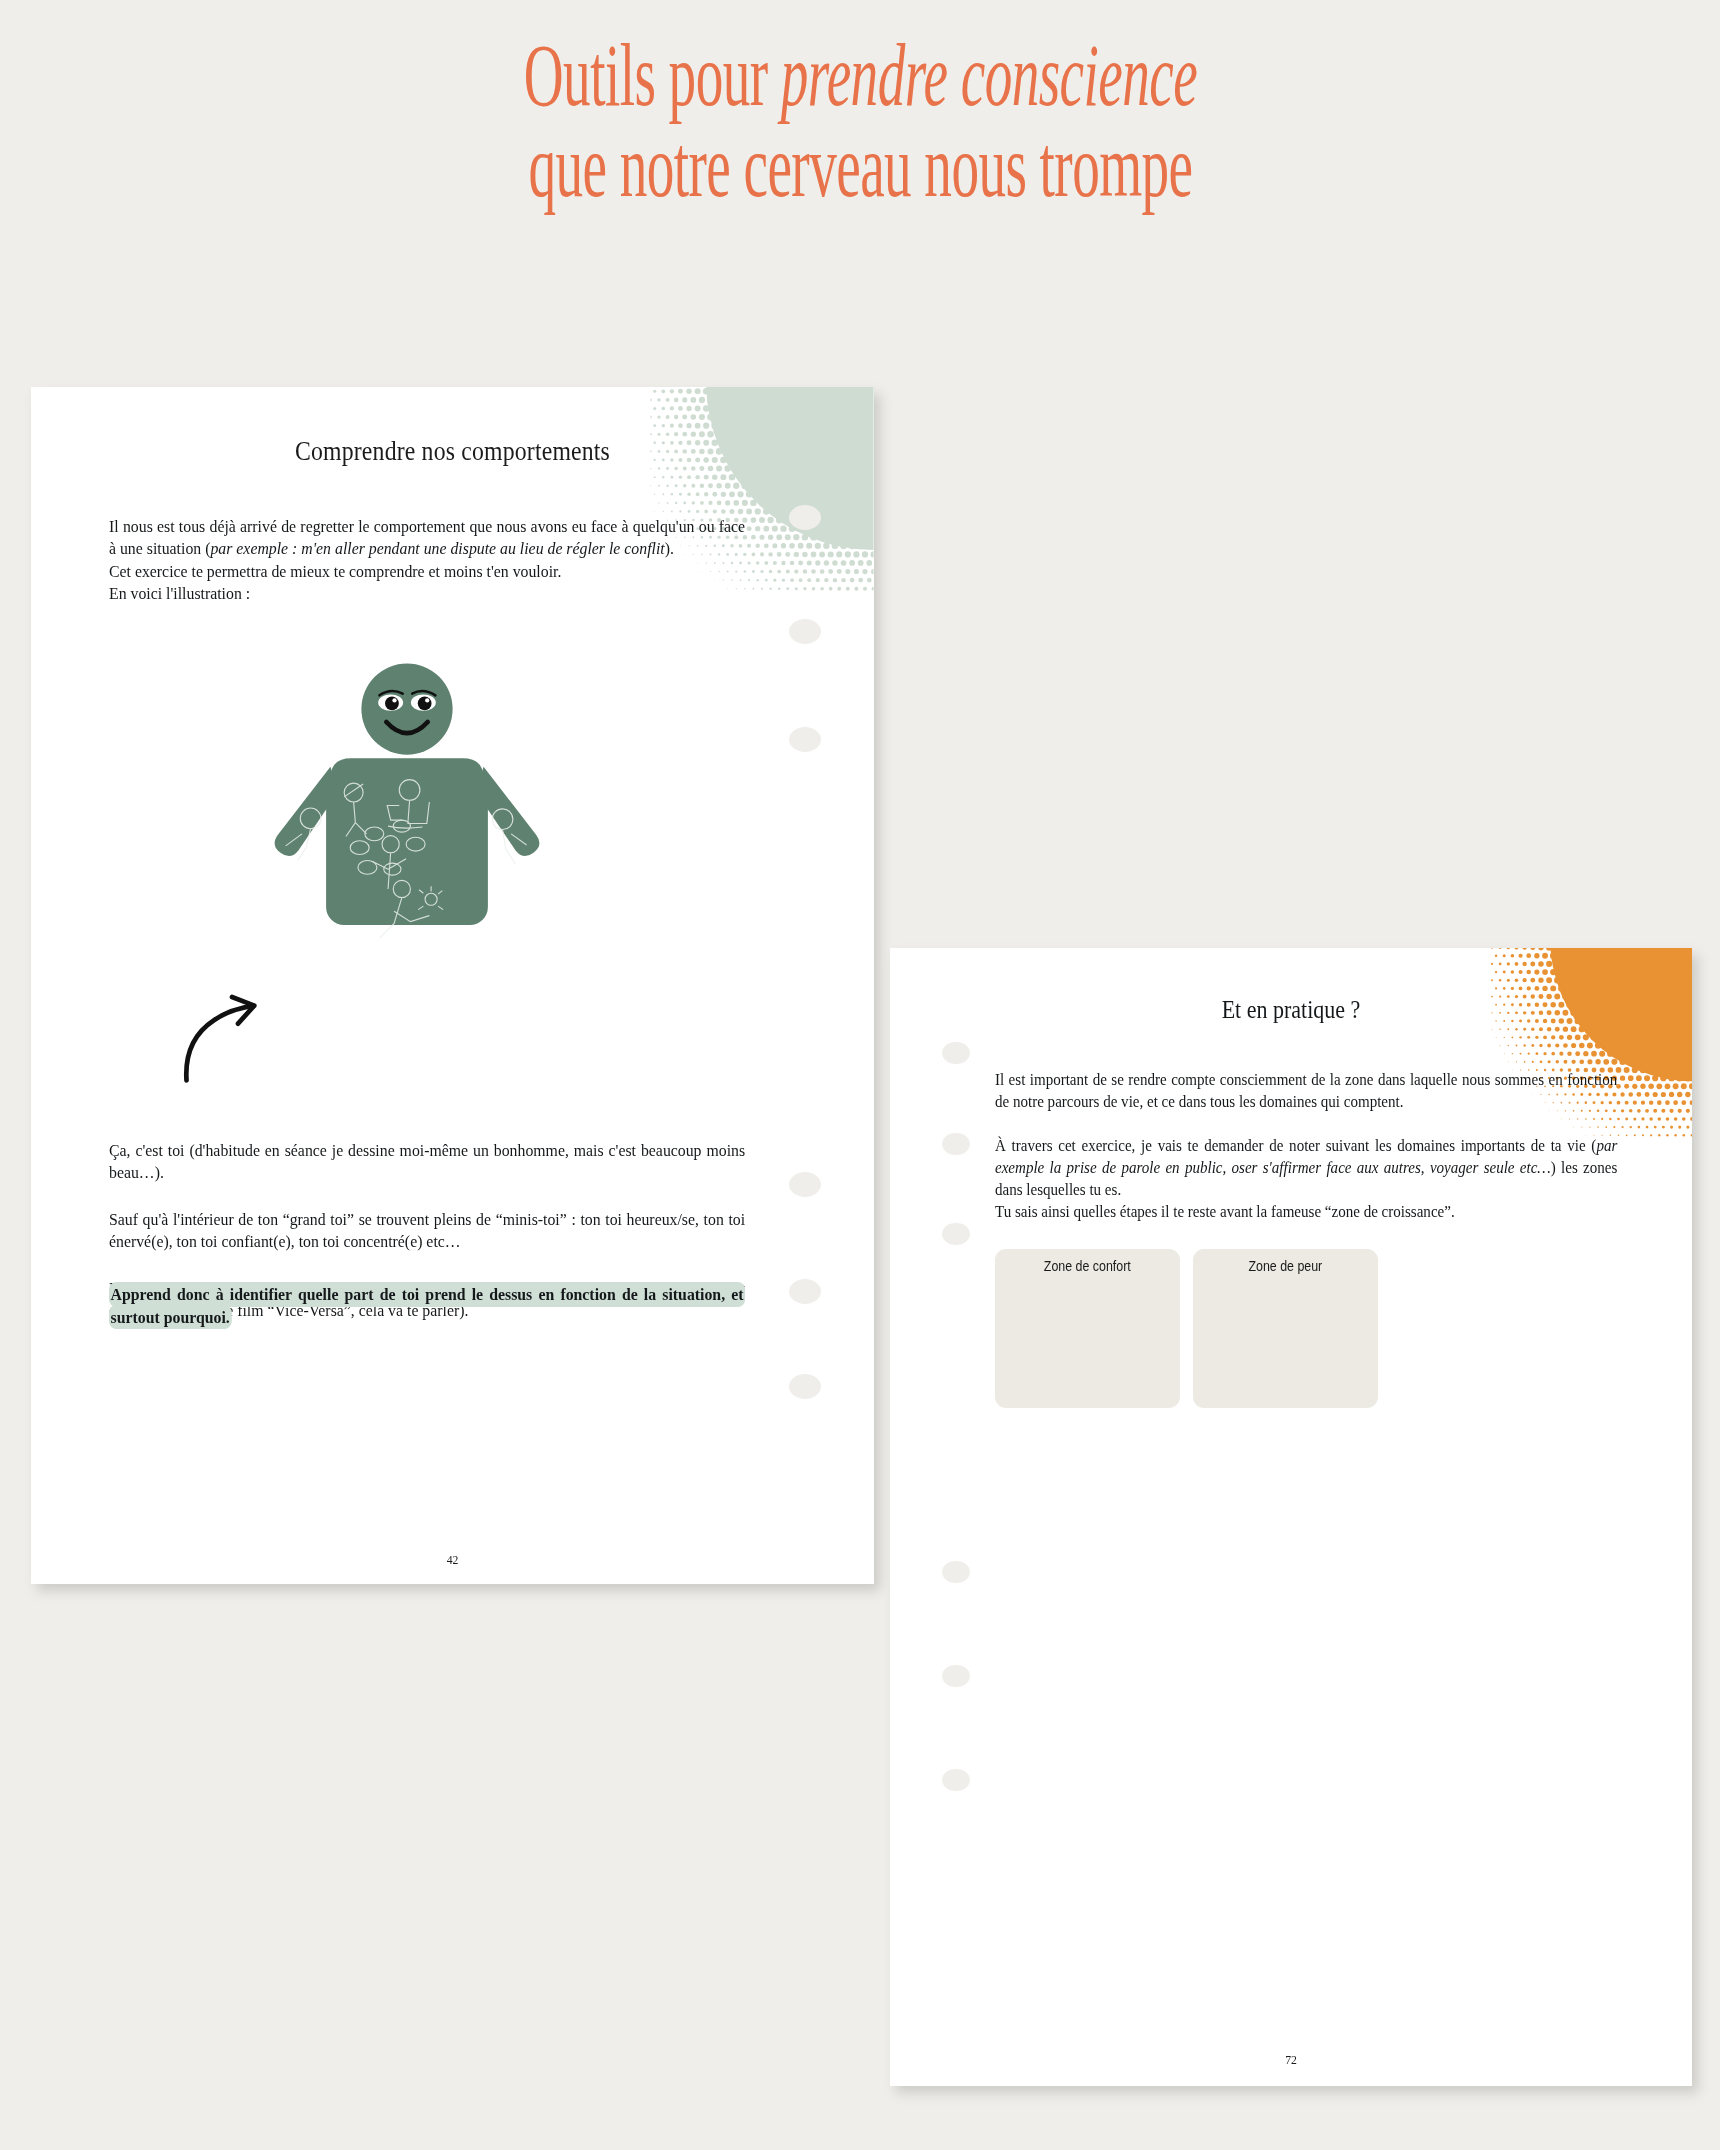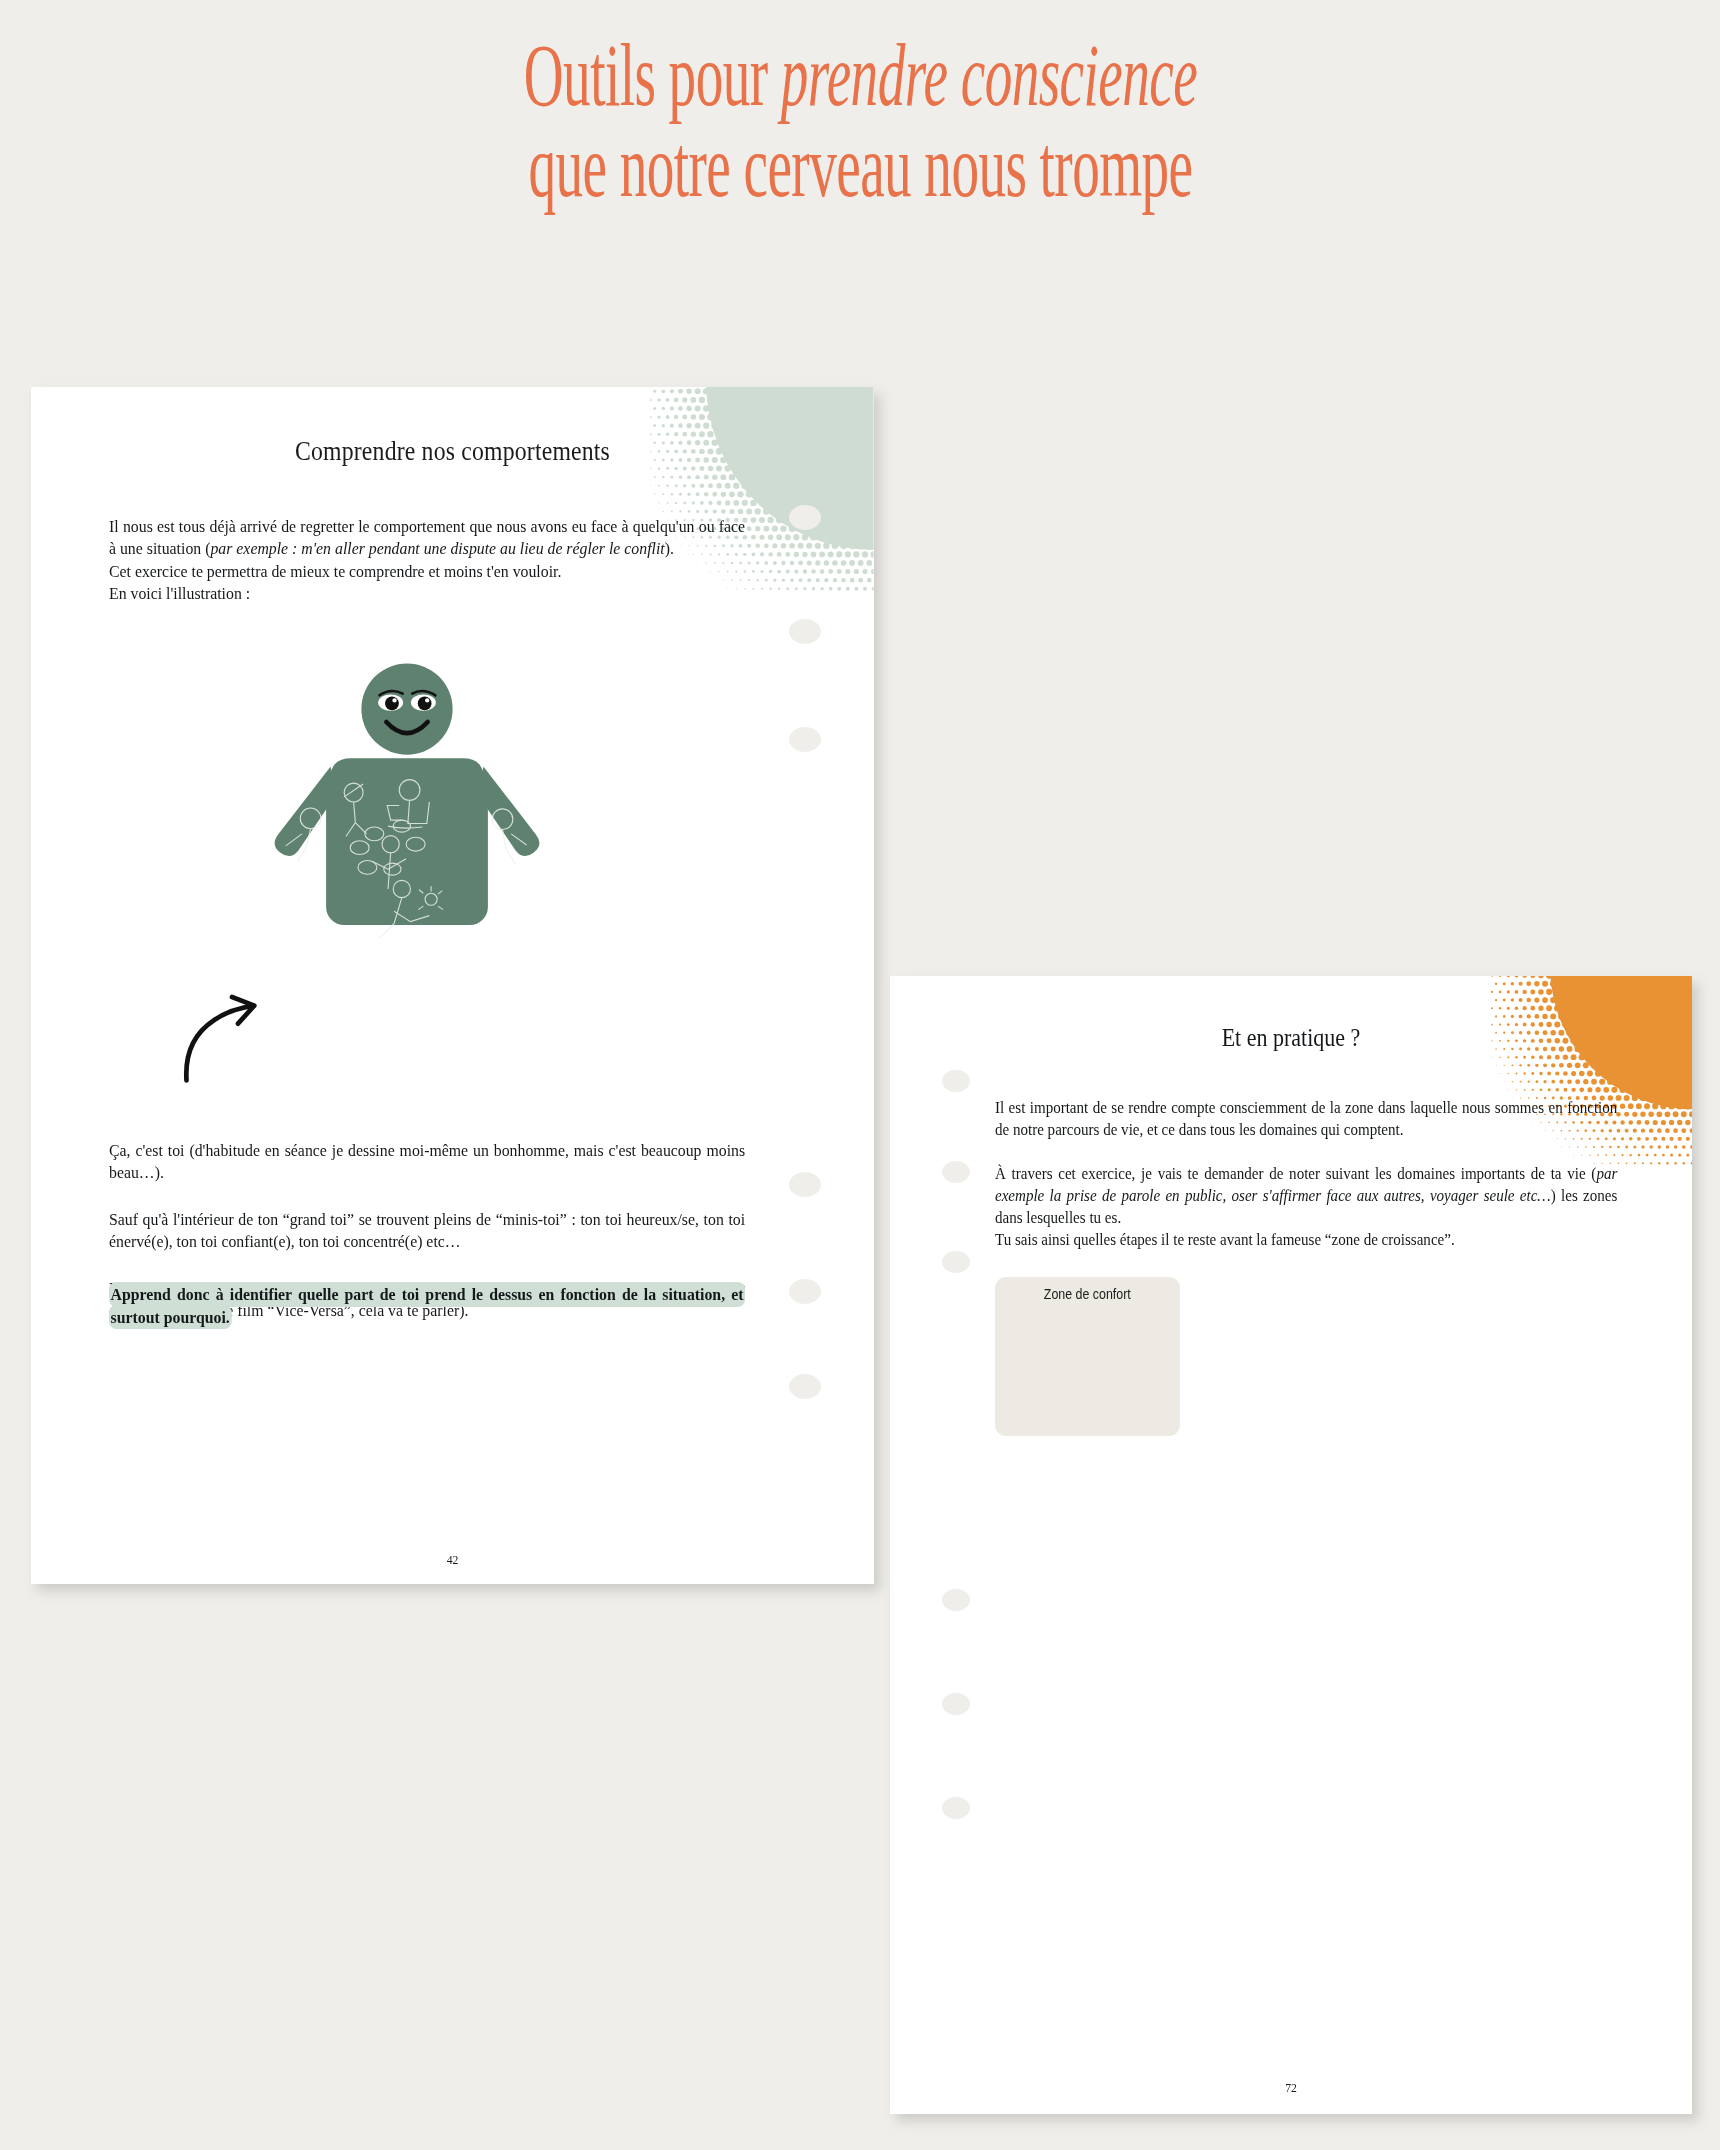--- a/index.html
+++ b/index.html
@@ -42,21 +42,21 @@
     overflow: hidden;
   }
   #page-one {
     left: 31px;
     top: 387px;
     width: 843px;
     height: 1197px;
   }
   #page-two {
     left: 890px;
-    top: 976px;
+    top: 948px;
     width: 802px;
     height: 1138px;
   }
 
   
   .halftone {
     position: absolute;
     top: 0;
     right: 0;
     pointer-events: none;
@@ -1214,17 +1214,20 @@
 
   <div class="p2-body">
     <p>Il est important de se rendre compte consciemment de la zone dans laquelle nous sommes en fonction de notre parcours de vie, et ce dans tous les domaines qui comptent.</p>
     <p><span>À travers cet exercice, je vais te demander de noter suivant les domaines importants de ta vie (</span><span class="it">par exemple la prise de parole en public, oser s'affirmer face aux autres, voyager seule etc…</span><span>) les zones dans lesquelles tu es.</span><br><span>Tu sais ainsi quelles étapes il te reste avant la fameuse “zone de croissance”.</span></p>
   </div>
 
   <div class="zone-grid">
     <div class="zone-box">
       <div class="zone-label">Zone de confort</div>
     </div>
+    <div class="zone-box">
+      <div class="zone-label">Zone de peur</div>
+    </div>
   </div>
 
   <div class="page-num">72</div>
 </div>
 
 
 </body></html>

